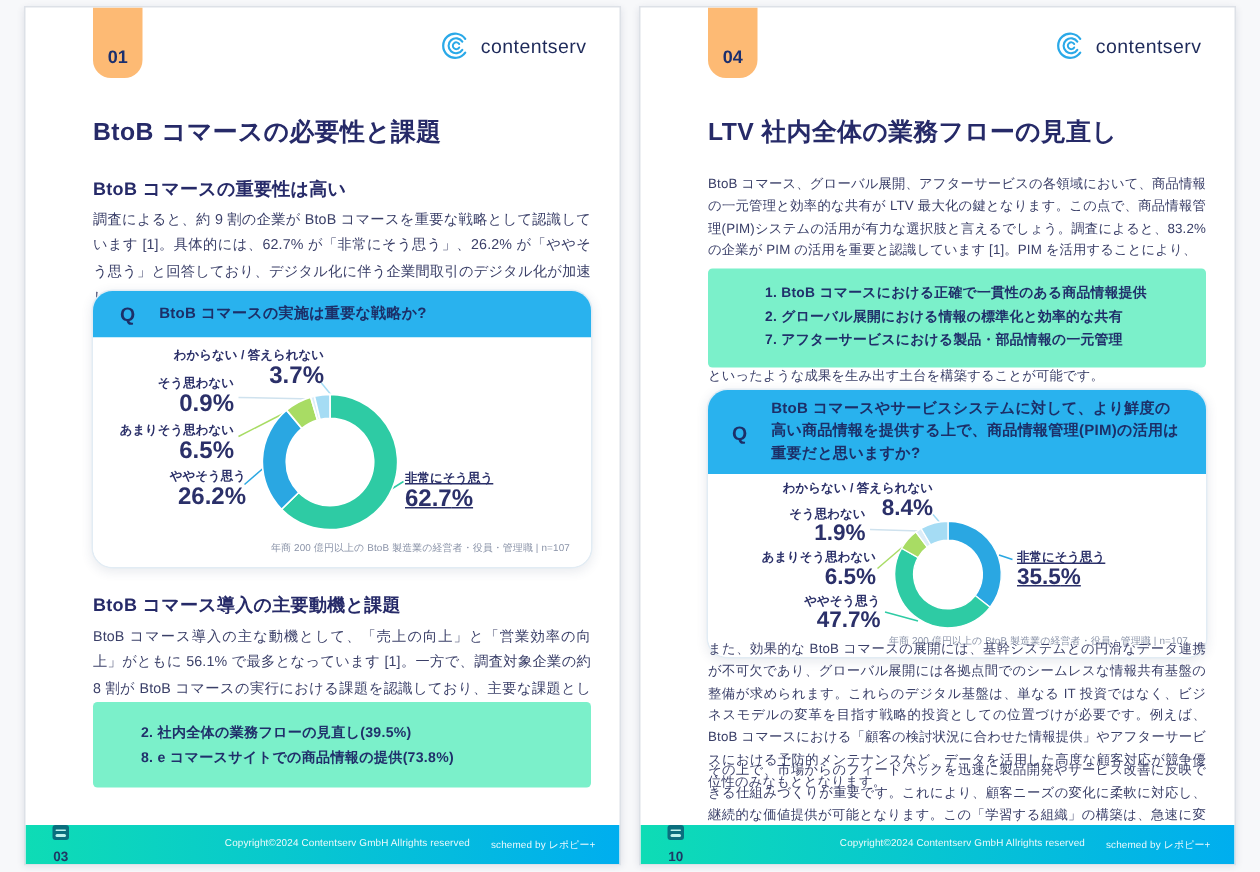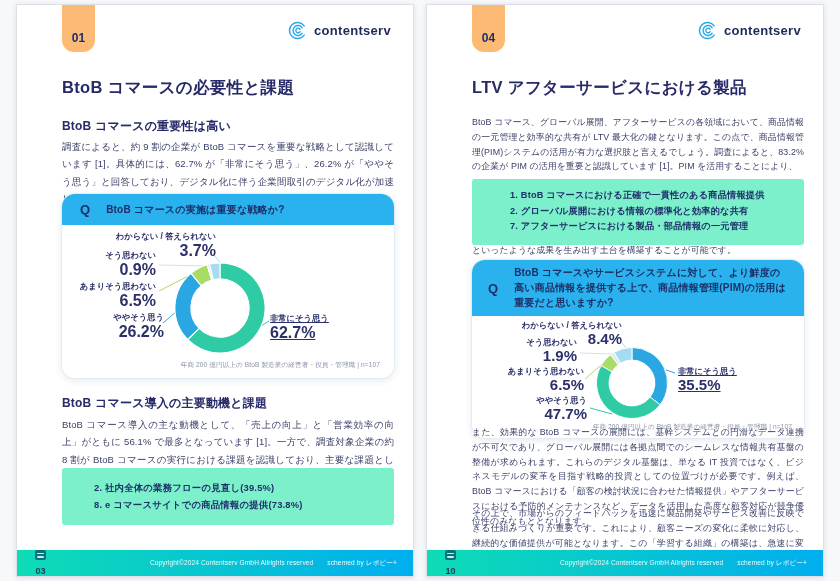--- a/index.html
+++ b/index.html
@@ -2,21 +2,21 @@
 <html><head>
 <meta charset="utf-8">
 <style>
   html,body{margin:0;padding:0;background:#f7f8fa;}
   *{box-sizing:border-box;}
   body{font-family:"Liberation Sans","DejaVu Sans",sans-serif;}
   .canvas{position:relative;width:840px;height:581px;background:#f7f8fa;display:flex;justify-content:center;gap:12px;padding-top:4px;}
   .page{position:relative;width:398px;height:573px;background:#ffffff;border:1px solid #dde1e7;box-shadow:0 1px 5px rgba(30,40,80,.12);overflow:hidden;}
   .badge{position:absolute;top:0;left:45px;width:33px;height:47px;background:#fdba74;border-radius:0 0 12px 12px;display:flex;align-items:flex-end;justify-content:center;padding-bottom:7px;color:#1b2f6e;font-weight:bold;font-size:12px;}
   .logo{position:absolute;top:15px;right:22px;display:flex;align-items:center;gap:6px;}
-  .logo-text{color:#1e2a5a;font-weight:bold;font-size:13px;letter-spacing:.3px;}
+  .logo-text{color:#1e2a5a;font-weight:normal;font-size:13px;letter-spacing:.3px;}
   .title{position:absolute;left:45px;right:20px;top:72px;color:#262a68;font-size:16.5px;font-weight:bold;letter-spacing:.3px;}
   .h2{position:absolute;left:45px;right:20px;color:#262a68;font-size:12px;font-weight:bold;letter-spacing:.2px;}
   .para{position:absolute;left:45px;right:19px;color:#3a3f68;font-size:9.5px;line-height:1.82;text-align:justify;letter-spacing:.1px;}
   .page2 .para{font-size:8.9px;line-height:1.66;}
   .qbox{position:absolute;left:44px;right:18px;background:#fff;border:1px solid #e2ecf4;border-radius:14px;box-shadow:0 2px 7px rgba(40,60,100,.10);overflow:hidden;}
   .qhead{background:#29b2ee;display:flex;align-items:center;gap:16px;padding:8px 18px;}
   .qmark{color:#1c2f68;font-weight:bold;font-size:13px;flex:0 0 auto;}
   .qtext{color:#1c2f68;font-weight:bold;font-size:10px;line-height:1.5;letter-spacing:.2px;}
   .qbody{position:relative;background:#fff;}
   .qbody1{height:153px;}
@@ -137,21 +137,21 @@
       <svg width="21" height="21" viewBox="0 0 24 24">
         <g fill="none" stroke="#2aa9e8" stroke-linecap="round">
           <path d="M19.6 6.8 A9.2 9.2 0 1 0 19.6 17.2" stroke-width="1.7"></path>
           <path d="M17.4 8.9 A5.7 5.7 0 1 0 17.4 15.1" stroke-width="1.6"></path>
           <path d="M15.0 10.7 A2.6 2.6 0 1 0 15.0 13.3" stroke-width="1.5"></path>
         </g>
       </svg>
       <span class="logo-text">contentserv</span>
     </div>
 
-    <div class="title">LTV アフターサービスにおける製品</div>
+    <div class="title">LTV 社内全体の業務フローの見直し</div>
     <div class="para" style="top:110px;">BtoB コマース、グローバル展開、アフターサービスの各領域において、商品情報の一元管理と効率的な共有が LTV 最大化の鍵となります。この点で、商品情報管理(PIM)システムの活用が有力な選択肢と言えるでしょう。調査によると、83.2% の企業が PIM の活用を重要と認識しています [1]。PIM を活用することにより、</div>
 
     <div class="mintbox box2" style="top:174px;">
       <div class="li">1. BtoB コマースにおける正確で一貫性のある商品情報提供</div>
       <div class="li">2. グローバル展開における情報の標準化と効率的な共有</div>
       <div class="li">7. アフターサービスにおける製品・部品情報の一元管理</div>
     </div>
 
     <div class="para" style="top:238px;">といったような成果を生み出す土台を構築することが可能です。</div>
 

